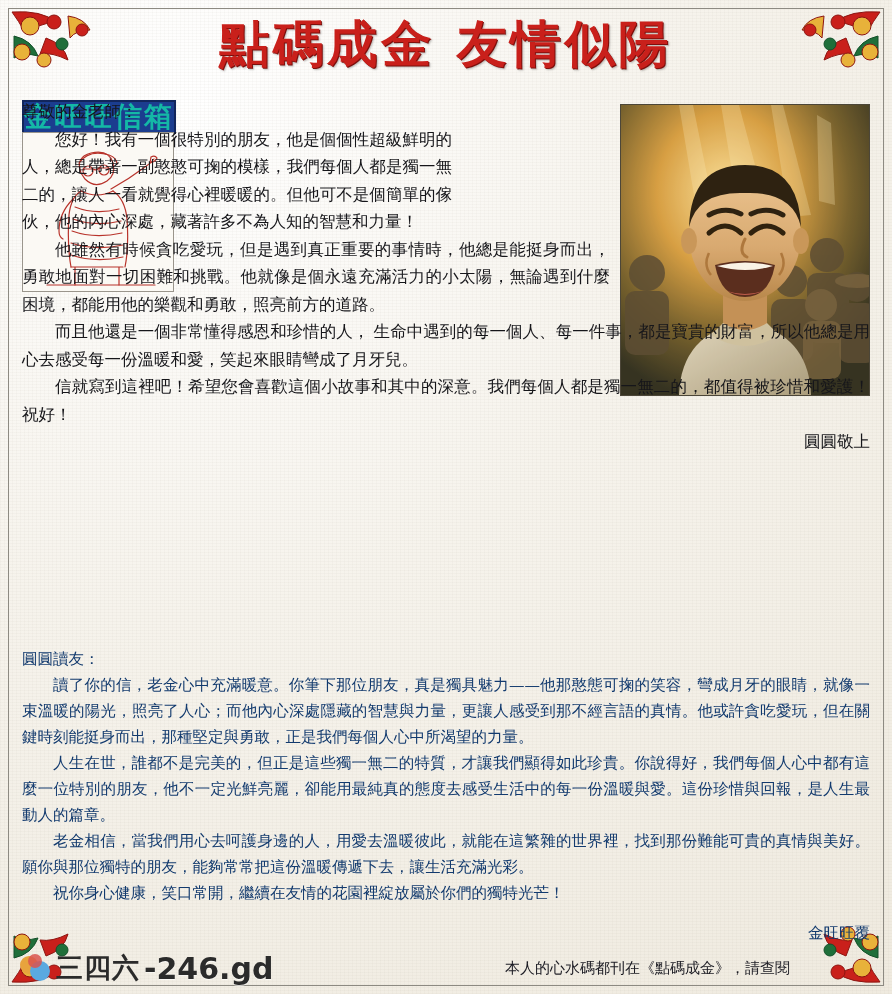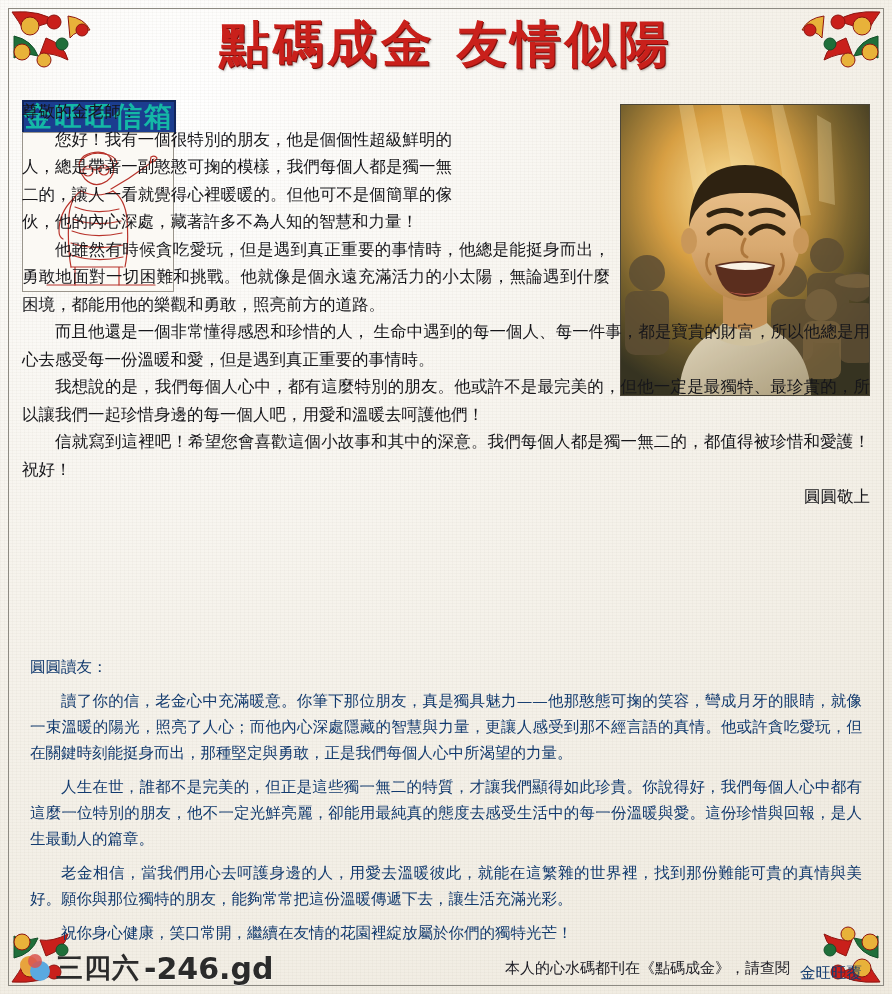--- a/index.html
+++ b/index.html
@@ -158,21 +158,21 @@
   .reply {
     position: absolute;
     left: 22px;
     top: 646px;
     width: 848px;
     font-size: 15.5px;
     line-height: 26px;
     color: #123a6e;
     font-family: "DejaVu Serif", "Liberation Serif", serif;
   }
-  .reply p { margin: 8px; text-align: justify; text-justify: inter-ideograph; }
+  .reply p { margin: 0; text-align: justify; text-justify: inter-ideograph; }
   .reply .indent { text-indent: 2em; }
   .reply .sign2 {
     text-align: right;
     margin-top: 14px;
   }
 
   
   .footer-note {
     position: absolute;
     left: 150px;
@@ -386,22 +386,21 @@
       <path d="M160 148 q6 12 -2 22" stroke="#a9743f" stroke-width="2.5" fill="none"></path>
 
       <rect width="248" height="290" fill="#d79a2f" opacity="0.12"></rect>
     </svg>
   </div>
 
   <div class="letter">
     <p class="salutation">尊敬的金老師：</p>
     <p class="wrap-right indent">您好！我有一個很特別的朋友，他是個個性超級鮮明的人，總是帶著一副憨憨可掬的模樣，我們每個人都是獨一無二的，讓人一看就覺得心裡暖暖的。但他可不是個簡單的傢伙，他的內心深處，藏著許多不為人知的智慧和力量！</p>
     <p class="wrap-left-photo indent">他雖然有時候貪吃愛玩，但是遇到真正重要的事情時，他總是能挺身而出，勇敢地面對一切困難和挑戰。他就像是個永遠充滿活力的小太陽，無論遇到什麼困境，都能用他的樂觀和勇敢，照亮前方的道路。</p>
-    <p class="full indent">而且他還是一個非常懂得感恩和珍惜的人， 生命中遇到的每一個人、每一件事，都是寶貴的財富，所以他總是用心去感受每一份溫暖和愛，但是遇到真正重要的事情時。</p>
-    <p class="full indent">我想說的是，我們每個人心中，都有這麼特別的朋友。他或許不是最完美的，但他一定是最獨特、最珍貴的，所以讓我們一起珍惜身邊的每一個人吧，用愛和溫暖去呵護他們！</p>
+    <p class="full indent">而且他還是一個非常懂得感恩和珍惜的人， 生命中遇到的每一個人、每一件事，都是寶貴的財富，所以他總是用心去感受每一份溫暖和愛，笑起來眼睛彎成了月牙兒。</p>
     <p class="full indent">信就寫到這裡吧！希望您會喜歡這個小故事和其中的深意。我們每個人都是獨一無二的，都值得被珍惜和愛護！祝好！</p>
     <p class="sign">圓圓敬上</p>
   </div>
 
   <div class="reply">
     <p>圓圓讀友：</p>
     <p class="indent">讀了你的信，老金心中充滿暖意。你筆下那位朋友，真是獨具魅力——他那憨態可掬的笑容，彎成月牙的眼睛，就像一束溫暖的陽光，照亮了人心；而他內心深處隱藏的智慧與力量，更讓人感受到那不經言語的真情。他或許貪吃愛玩，但在關鍵時刻能挺身而出，那種堅定與勇敢，正是我們每個人心中所渴望的力量。</p>
     <p class="indent">人生在世，誰都不是完美的，但正是這些獨一無二的特質，才讓我們顯得如此珍貴。你說得好，我們每個人心中都有這麼一位特別的朋友，他不一定光鮮亮麗，卻能用最純真的態度去感受生活中的每一份溫暖與愛。這份珍惜與回報，是人生最動人的篇章。</p>
     <p class="indent">老金相信，當我們用心去呵護身邊的人，用愛去溫暖彼此，就能在這繁雜的世界裡，找到那份難能可貴的真情與美好。願你與那位獨特的朋友，能夠常常把這份溫暖傳遞下去，讓生活充滿光彩。</p>
     <p class="indent">祝你身心健康，笑口常開，繼續在友情的花園裡綻放屬於你們的獨特光芒！</p>

